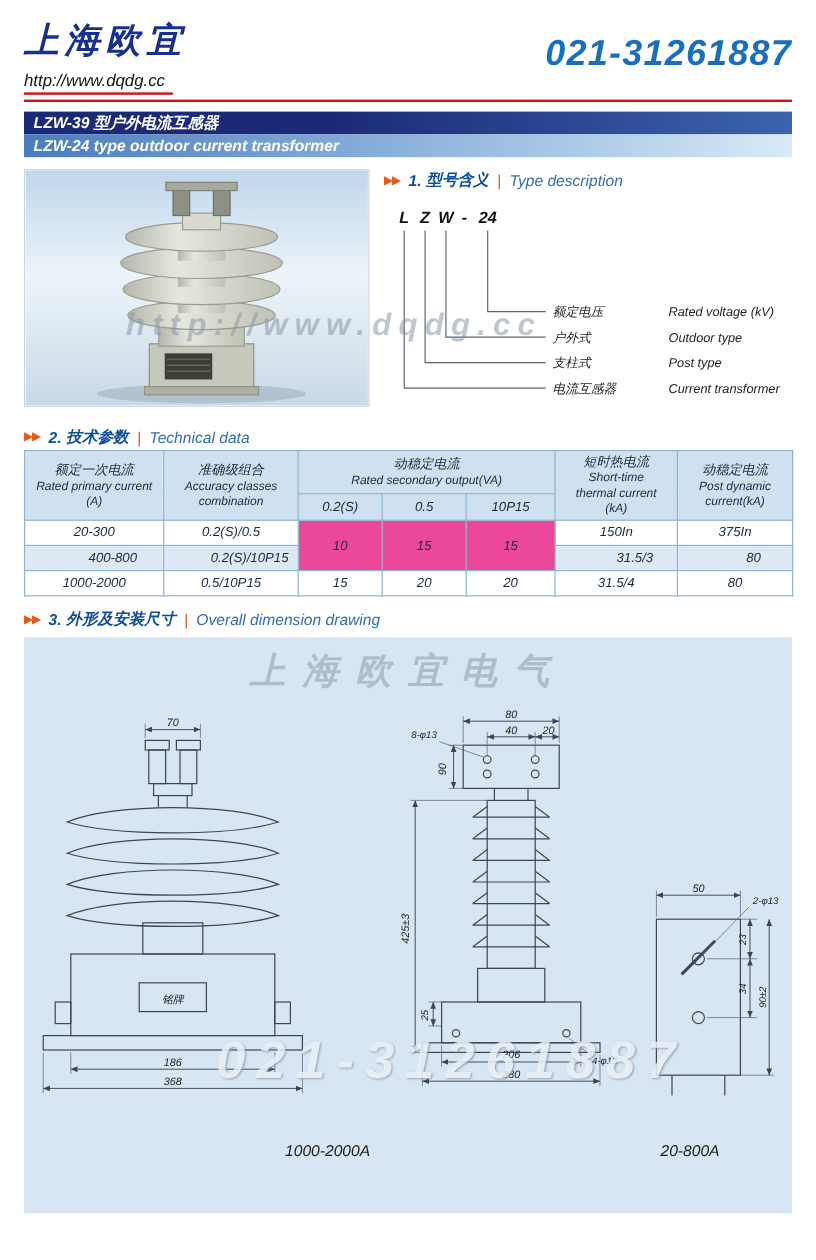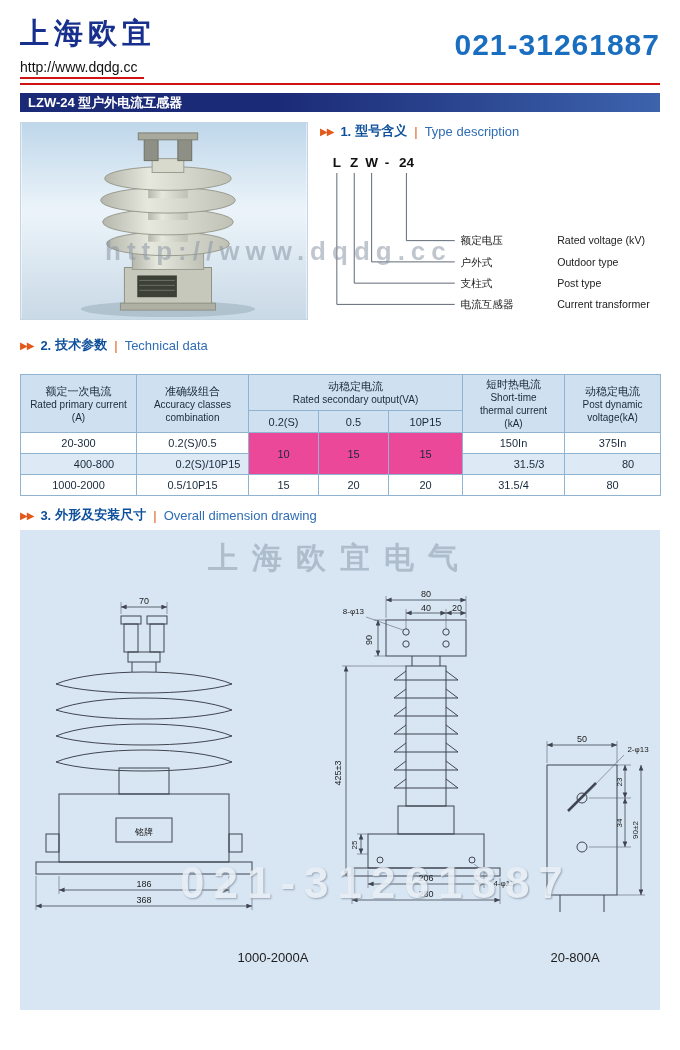--- a/index.html
+++ b/index.html
@@ -1,18 +1,18 @@
 <!DOCTYPE html>
 <html><head>
 <meta charset="utf-8">
 <style>
   * { margin:0; padding:0; box-sizing:border-box; }
   html,body { background:#fff; }
   body { font-family:"Liberation Sans","DejaVu Sans",sans-serif; color:#222; }
-  .page { width:680px; height:1050px; padding:14px 20px 0; position:relative; overflow:hidden; background:#fff; }
+  .page { width:680px; height:1050px; padding:14px 20px 0; position:relative; overflow:hidden; background:#fff;font-style:italic; }
 
   
   .hdr { display:flex; justify-content:space-between; align-items:flex-start; }
   .logo { font-size:29px; font-weight:bold; color:#17308e; letter-spacing:5px; }
   .url { display:inline-block; font-size:14px; color:#111; padding:3px 6px 2px 0; border-bottom:2px solid #cf1212; margin-top:2px; }
   .phone { font-size:30px; font-weight:bold; color:#1a6ec0; margin-top:14px; letter-spacing:1px; }
   .redline { height:2px; background:#cf1212; margin-top:4px; }
 
   
   .bar1 { margin-top:8px; height:19px; line-height:19px; background:linear-gradient(90deg,#1b2a76 0%,#1b2a76 40%,#3d63ad 100%); color:#fff; font-size:13px; font-weight:bold; padding-left:8px; }
@@ -32,21 +32,21 @@
   .sec1 { position:relative; margin-top:10px; display:flex; gap:12px; height:202px; }
   .photo { width:288px; height:198px; border:1px solid #c4d6e6; flex:none; }
   .sec1-right { flex:1; }
   .tdiag { width:340px; height:172px; margin-top:4px; display:block; }
   .tdiag text { font-size:11px; fill:#222; font-family:inherit; }
   .tdiag .mchar { font-size:14px; font-weight:bold; fill:#111; }
   .tdiag path { fill:none; stroke:#5a6370; stroke-width:1; }
   .wm1 { position:absolute; left:85px; top:114px; font-size:26px; font-weight:bold; color:#8b98a6; opacity:.55; letter-spacing:6px; pointer-events:none; }
 
   
-  table.tech { width:100%; border-collapse:collapse; margin-top:20px; table-layout:fixed; }
+  table.tech { width:100%; border-collapse:collapse; margin-top:2px; table-layout:fixed; }
   .tech th,.tech td { border:1px solid #8fb3d1; font-size:11px; text-align:center; vertical-align:middle; padding:2px 1px; font-weight:normal; color:#18293c; }
   .tech thead th { background:#cfe1f0; line-height:1.3; }
   .tech thead .en { font-size:10px; }
   .tech td { height:21px; background:#fff; }
   .tech tr.alt td { background:#ddeaf5;padding-left:32px; }
   .tech td.merged { background:#ec4899; }
 
   
   .panel { position:relative; margin-top:6px; height:480px; background:#d8e6f3;padding-left:27px; }
   .wm-co { position:absolute; top:8px; left:0; width:100%; text-align:center; font-size:30px; font-weight:bold; color:#93a2b3; opacity:.6; letter-spacing:14px; pointer-events:none; }
@@ -68,21 +68,22 @@
 
   <div class="hdr">
     <div>
       <div class="logo">上海欧宜</div>
       <div class="url">http://www.dqdg.cc</div>
     </div>
     <div class="phone">021-31261887</div>
   </div>
   <div class="redline"></div>
 
-  <div class="bar1">LZW-24 型户外电流互感器</div>
+  <div class="bar1">LZW-39 型户外电流互感器</div>
+  <div class="bar2">LZW-24 type outdoor current transformer</div>
 
   <div class="sec1">
 
     <svg class="photo" viewBox="0 0 288 198">
       <defs>
         <linearGradient id="pbg" x1="0" x2="0" y1="0" y2="1">
           <stop offset="0" stop-color="#bfd7ea"></stop>
             <stop offset="0.45" stop-color="#ecf4fa"></stop>
             <stop offset="1" stop-color="#c9d9e6"></stop>
         </linearGradient>
@@ -190,21 +191,21 @@
         </th>
         <th rowspan="2">
           <div>短时热电流</div>
           <div class="en">Short-time</div>
           <div class="en">thermal current</div>
           <div class="en">(kA)</div>
         </th>
         <th rowspan="2">
           <div>动稳定电流</div>
           <div class="en">Post dynamic</div>
-          <div class="en">voltage(kA)</div>
+          <div class="en">current(kA)</div>
         </th>
       </tr>
       <tr>
         <th>0.2(S)</th>
         <th>0.5</th>
         <th>10P15</th>
       </tr>
     </thead>
     <tbody>
       <tr>

